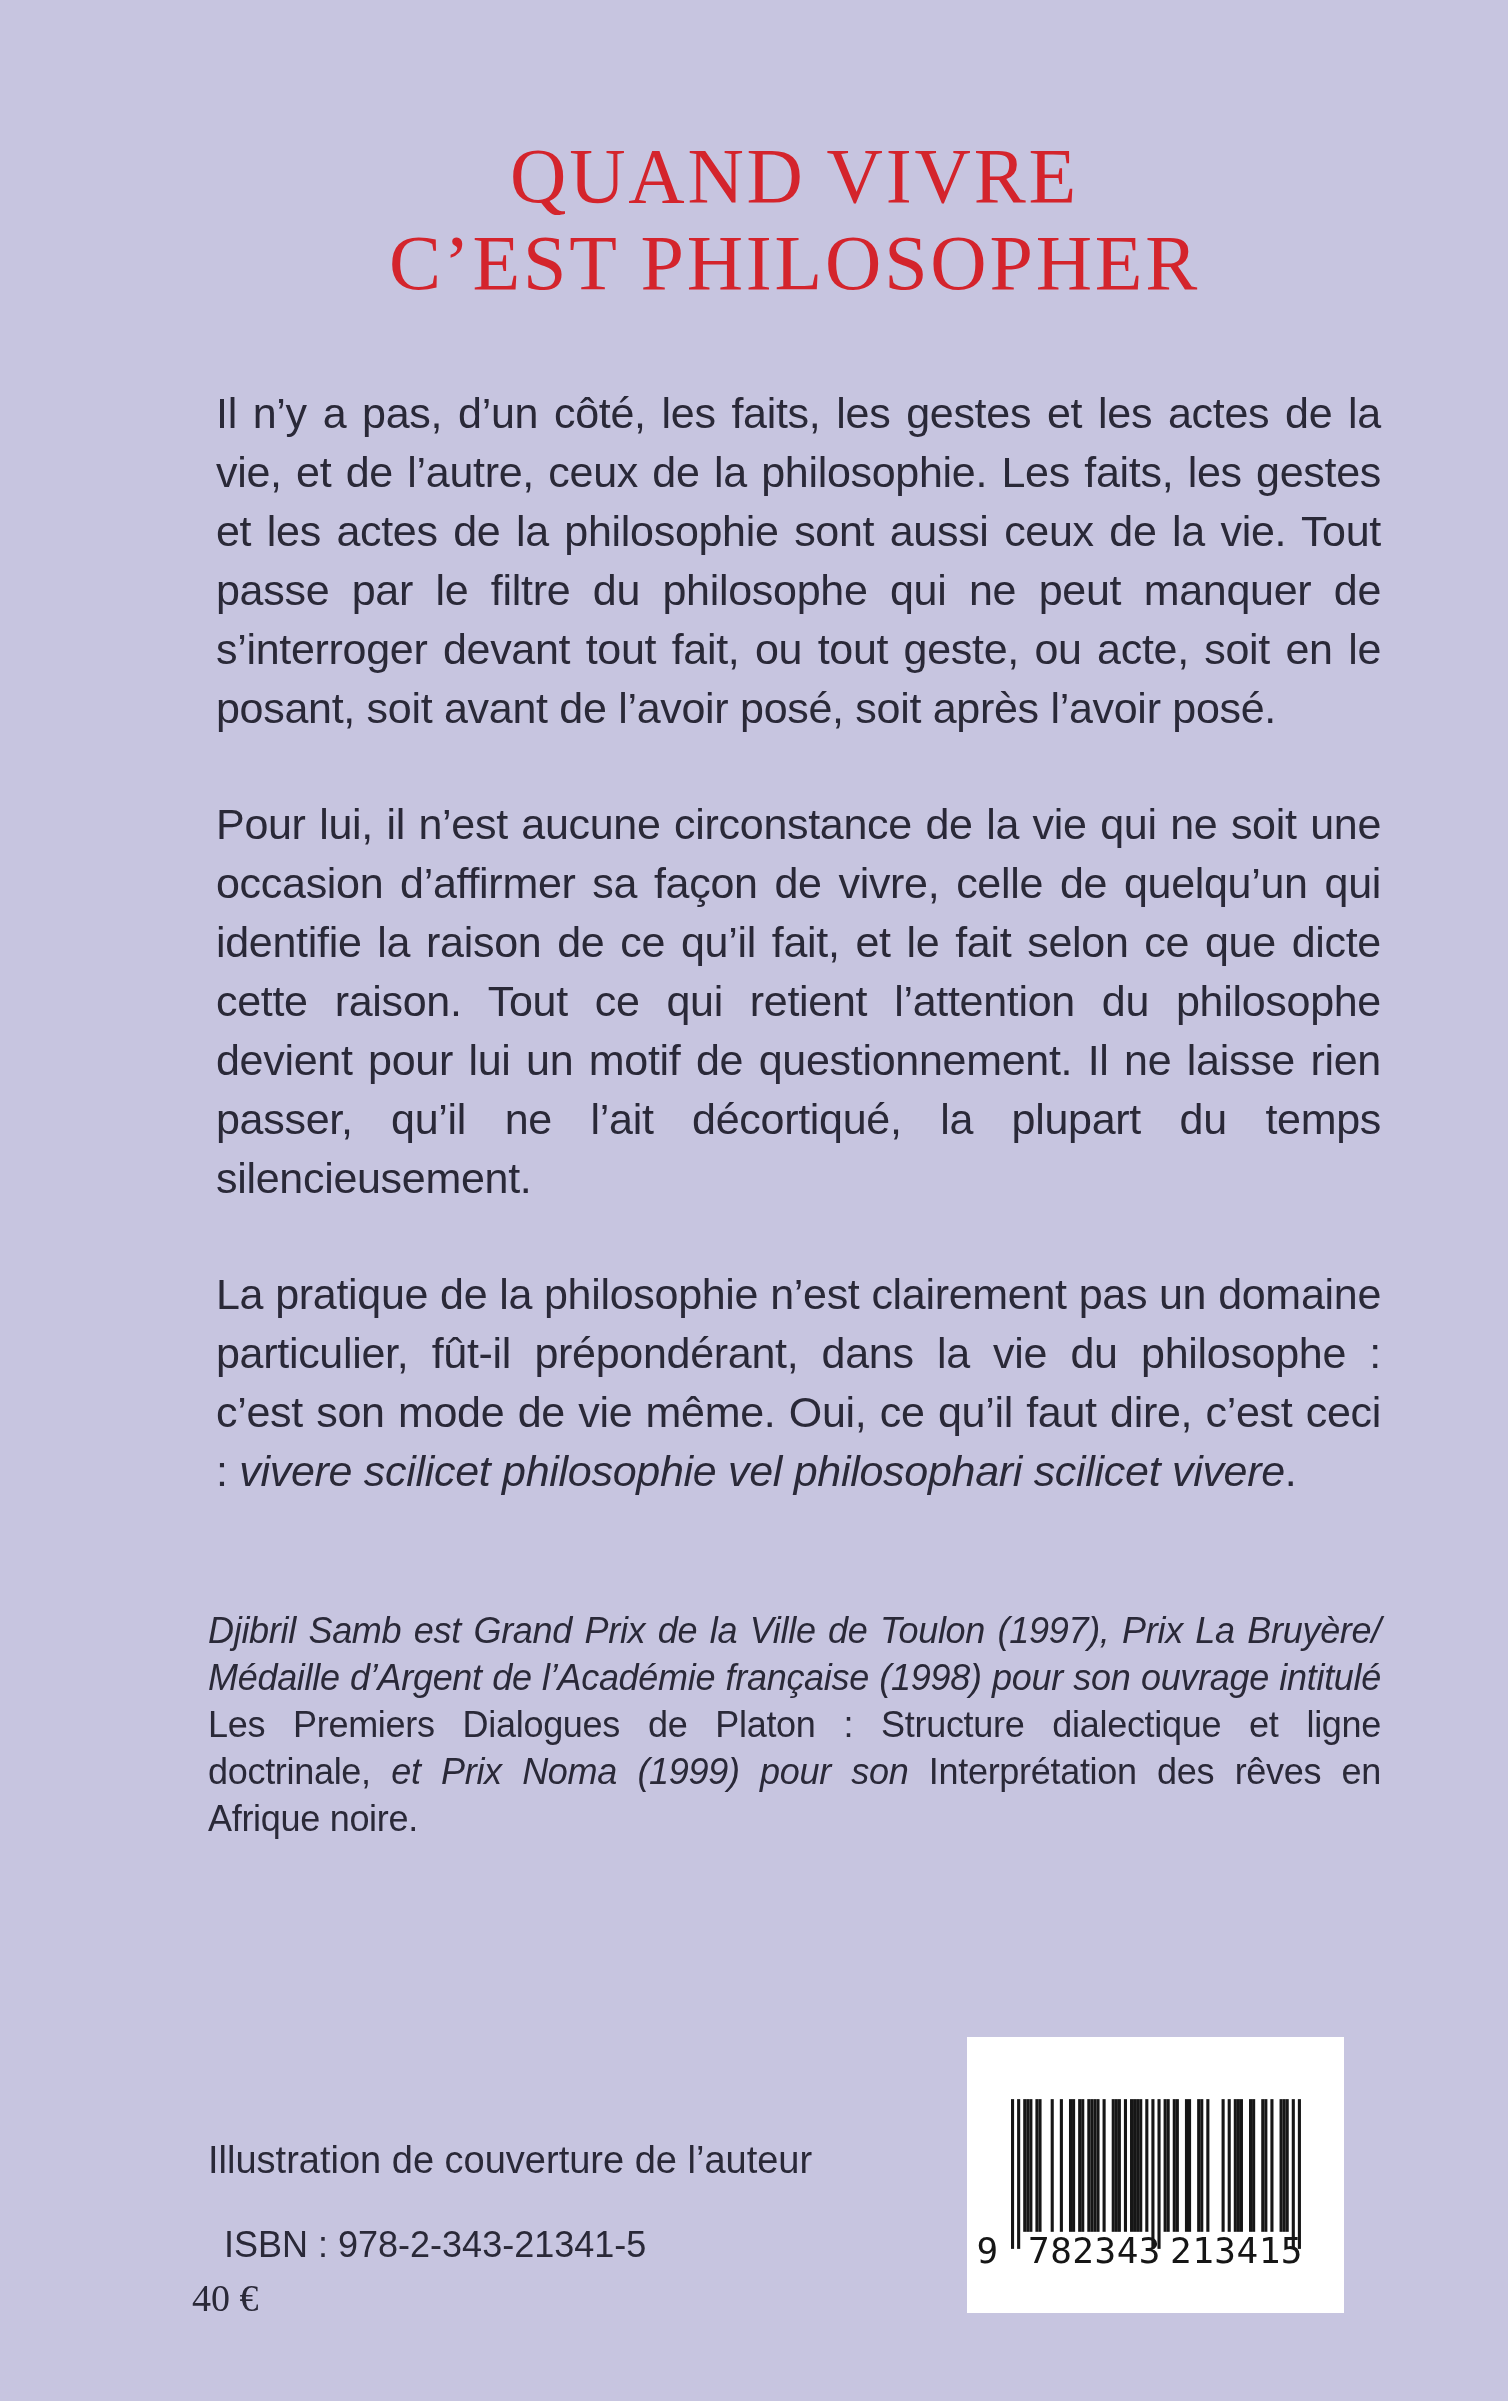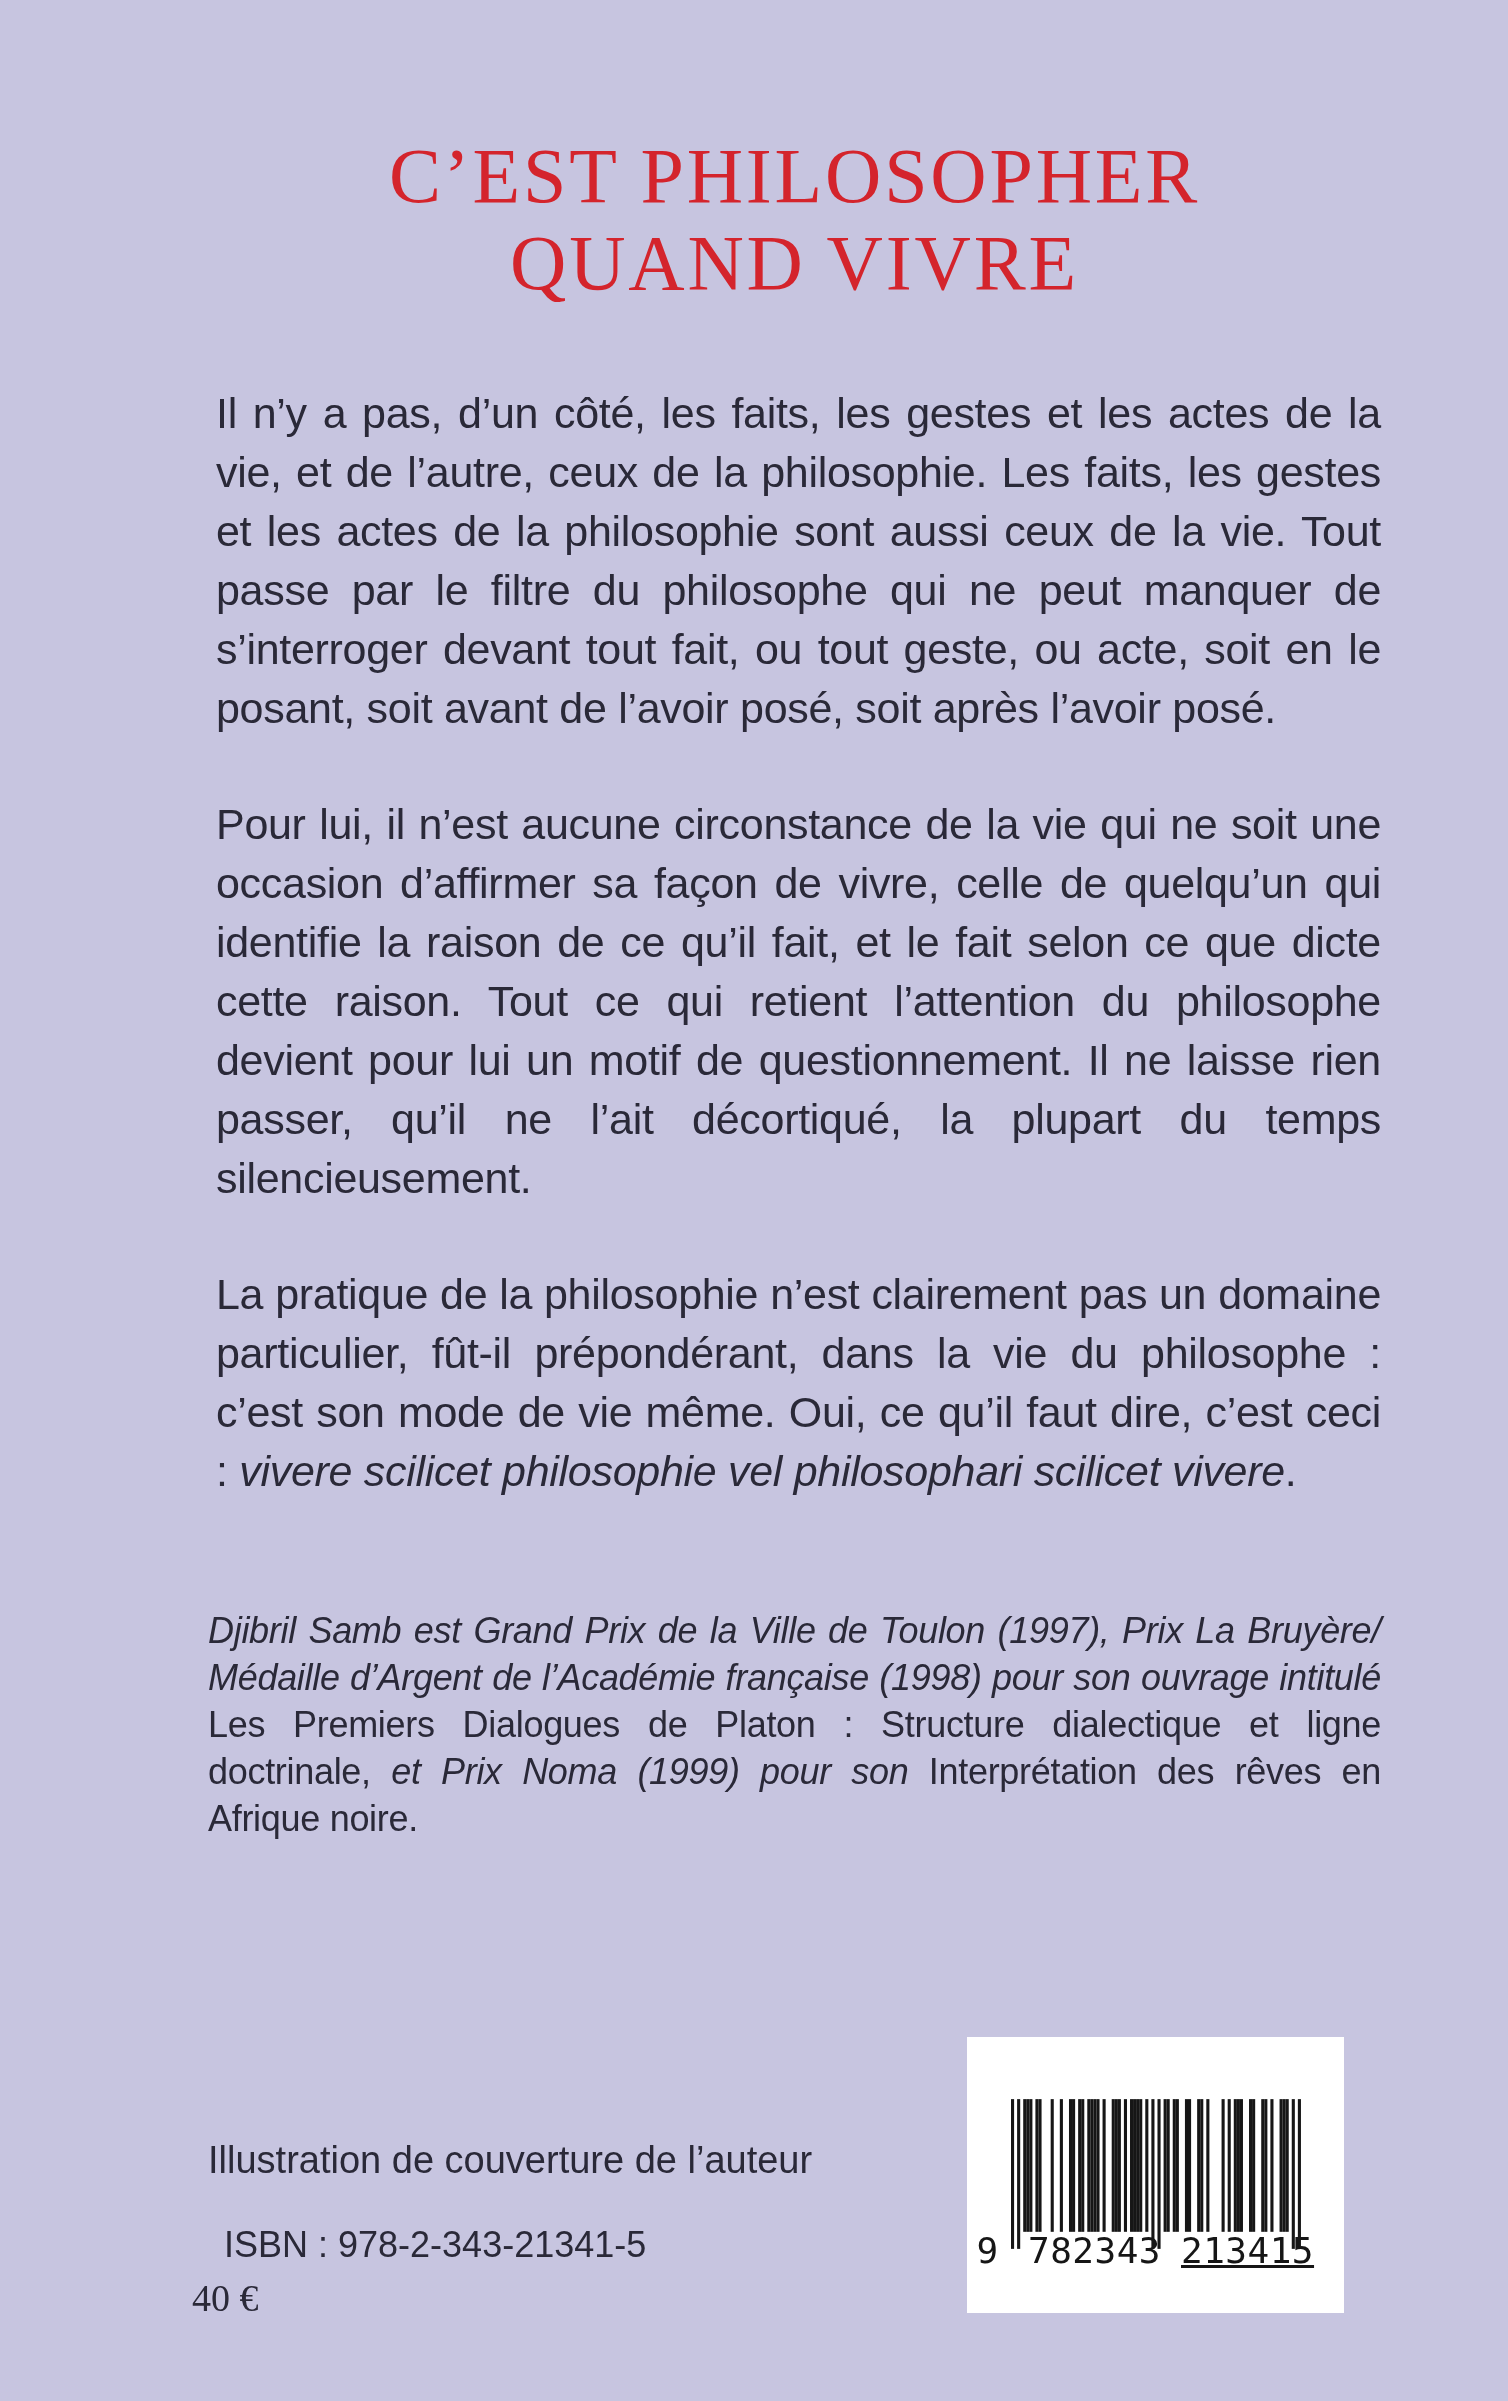--- a/index.html
+++ b/index.html
@@ -77,30 +77,30 @@
   }
   .barcode-digits{
     position:absolute;left:0;top:193px;width:377px;height:42px;
     font-family:"DejaVu Sans Mono", monospace;
     font-size:36px;line-height:42px;
     color:var(--barcode_ink);
   }
   .barcode-digits span{position:absolute;top:0;}
   .bd-lead{left:9.5px;}
   .bd-g1{left:61px;width:129px;text-align:right;letter-spacing:0.5px;}
-  .bd-g2{left:214px;width:129px;text-align:center;letter-spacing:0.5px;text-decoration:underline;}
+  .bd-g2{left:203px;width:129px;text-align:center;letter-spacing:0.5px;}
 </style>
 </head>
 <body>
 
 <div class="cover">
 
   <header class="title-block">
+    <div>QUAND VIVRE</div>
     <div>C’EST PHILOSOPHER</div>
-    <div>QUAND VIVRE</div>
   </header>
 
   <main class="text-column">
     <p class="body-par"><span>Il n’y a pas, d’un côté, les faits, les gestes et les actes de la vie, et de l’autre, ceux de la philosophie. Les faits, les gestes et les actes de la philosophie sont aussi ceux de la vie. Tout passe par le filtre du philosophe qui ne peut manquer de s’interroger devant tout fait, ou tout geste, ou acte, soit en le posant, soit avant de l’avoir posé, soit après l’avoir posé.</span></p>
     <p class="body-par"><span>Pour lui, il n’est aucune circonstance de la vie qui ne soit une occasion d’affirmer sa façon de vivre, celle de quelqu’un qui identifie la raison de ce qu’il fait, et le fait selon ce que dicte cette raison. Tout ce qui retient l’attention du philosophe devient pour lui un motif de questionnement. Il ne laisse rien passer, qu’il ne l’ait décortiqué, la plupart du temps silencieusement.</span></p>
     <p class="body-par"><span>La pratique de la philosophie n’est clairement pas un domaine particulier, fût-il prépondérant, dans la vie du philosophe : c’est son mode de vie même. Oui, ce qu’il faut dire, c’est ceci : </span><span class="it">vivere scilicet philosophie vel philosophari scilicet vivere</span><span>.</span></p>
     <p class="bio"><span class="it b">Djibril Samb</span><span class="it"> est Grand Prix de la Ville de Toulon (1997), Prix La Bruyère/ Médaille d’Argent de l’Académie française (1998) pour son ouvrage intitulé </span><span>Les Premiers Dialogues de Platon : Structure dialectique et ligne doctrinale,</span><span class="it"> et Prix Noma (1999) pour son </span><span>Interprétation des rêves en Afrique noire.</span></p>
   </main>
 
   <div class="illustration-note">Illustration de couverture de l’auteur</div>

